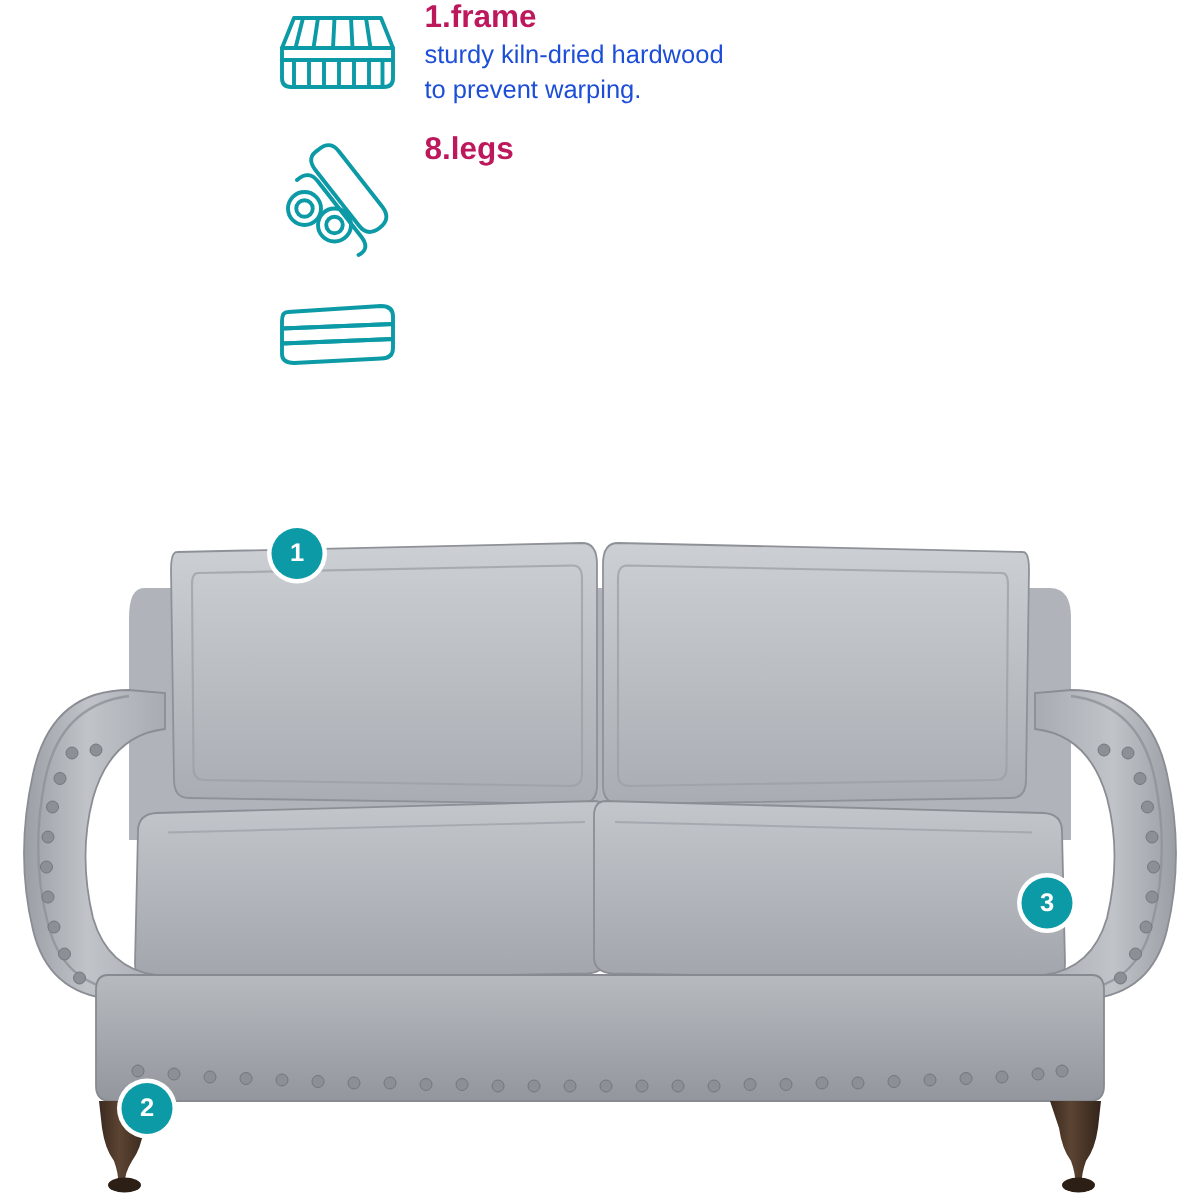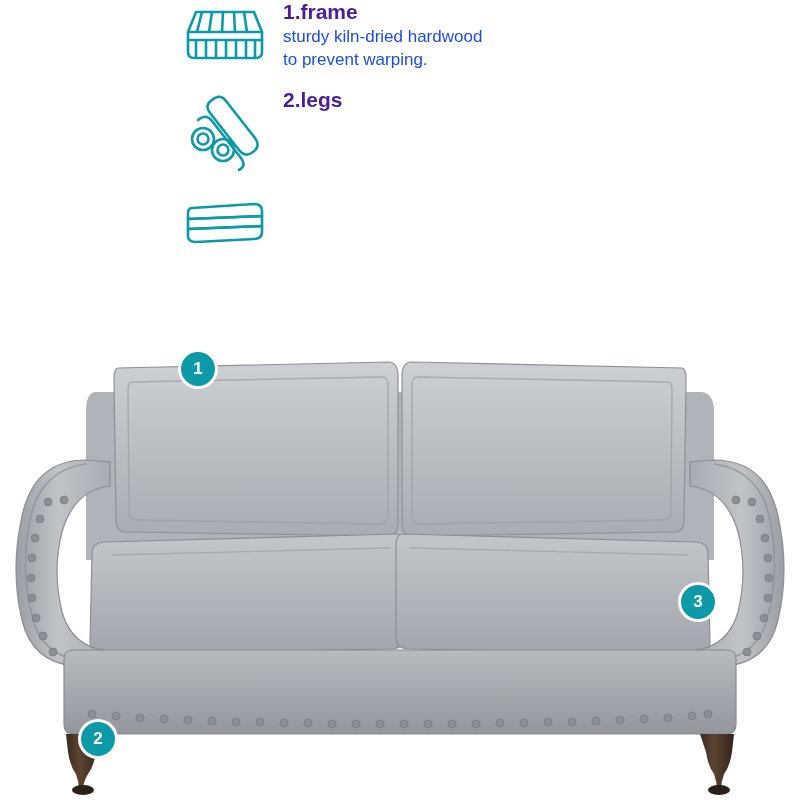--- a/index.html
+++ b/index.html
@@ -35,21 +35,21 @@
     justify-content: center;
     align-items: flex-start;
     padding-top: 6px;
   }
   .feature-text {
     padding-left: 8px;
   }
   .feature-title {
     font-size: 21px;
     font-weight: bold;
-    color: #4c1d95;
+    color: #be185d;
     line-height: 1.15;
     margin-bottom: 2px;
   }
   .feature-desc {
     font-size: 17px;
     color: #1d4ed8;
     line-height: 1.35;
     white-space: pre-line;
   }
 
@@ -109,21 +109,21 @@
       <svg width="86" height="78" viewBox="0 0 86 78" fill="none" stroke="#0c9aa6" stroke-width="2.6" stroke-linecap="round" stroke-linejoin="round">
         <path d="M30 6 Q38 -1 44 7 L73 44 Q79 52 71 58 Q63 64 57 56 L28 19 Q22 11 30 6 Z"></path>
         <path d="M16 26 Q24 19 30 27 L59 64 Q65 72 57 76"></path>
         <circle cx="21" cy="45" r="11"></circle>
         <circle cx="41" cy="56" r="11"></circle>
         <circle cx="21" cy="45" r="5.5"></circle>
         <circle cx="41" cy="56" r="5.5"></circle>
       </svg>
     </div>
     <div class="feature-text">
-      <div class="feature-title">2.legs</div>
+      <div class="feature-title">8.legs</div>
     </div>
   </div>
 
   <div class="feature">
     <div class="feature-icon">
       <svg width="86" height="60" viewBox="0 0 86 60" fill="none" stroke="#0c9aa6" stroke-width="2.6" stroke-linecap="round" stroke-linejoin="round">
         <path d="M10 14 L72 10 Q80 10 80 17 L80 22 L6 25 L6 20 Q6 14 10 14 Z"></path>
         <path d="M6 25 L80 22 L80 32 L6 35 Z"></path>
         <path d="M6 35 L80 32 L80 38 Q80 45 72 45 L14 48 Q6 48 6 42 Z"></path>
       </svg>

